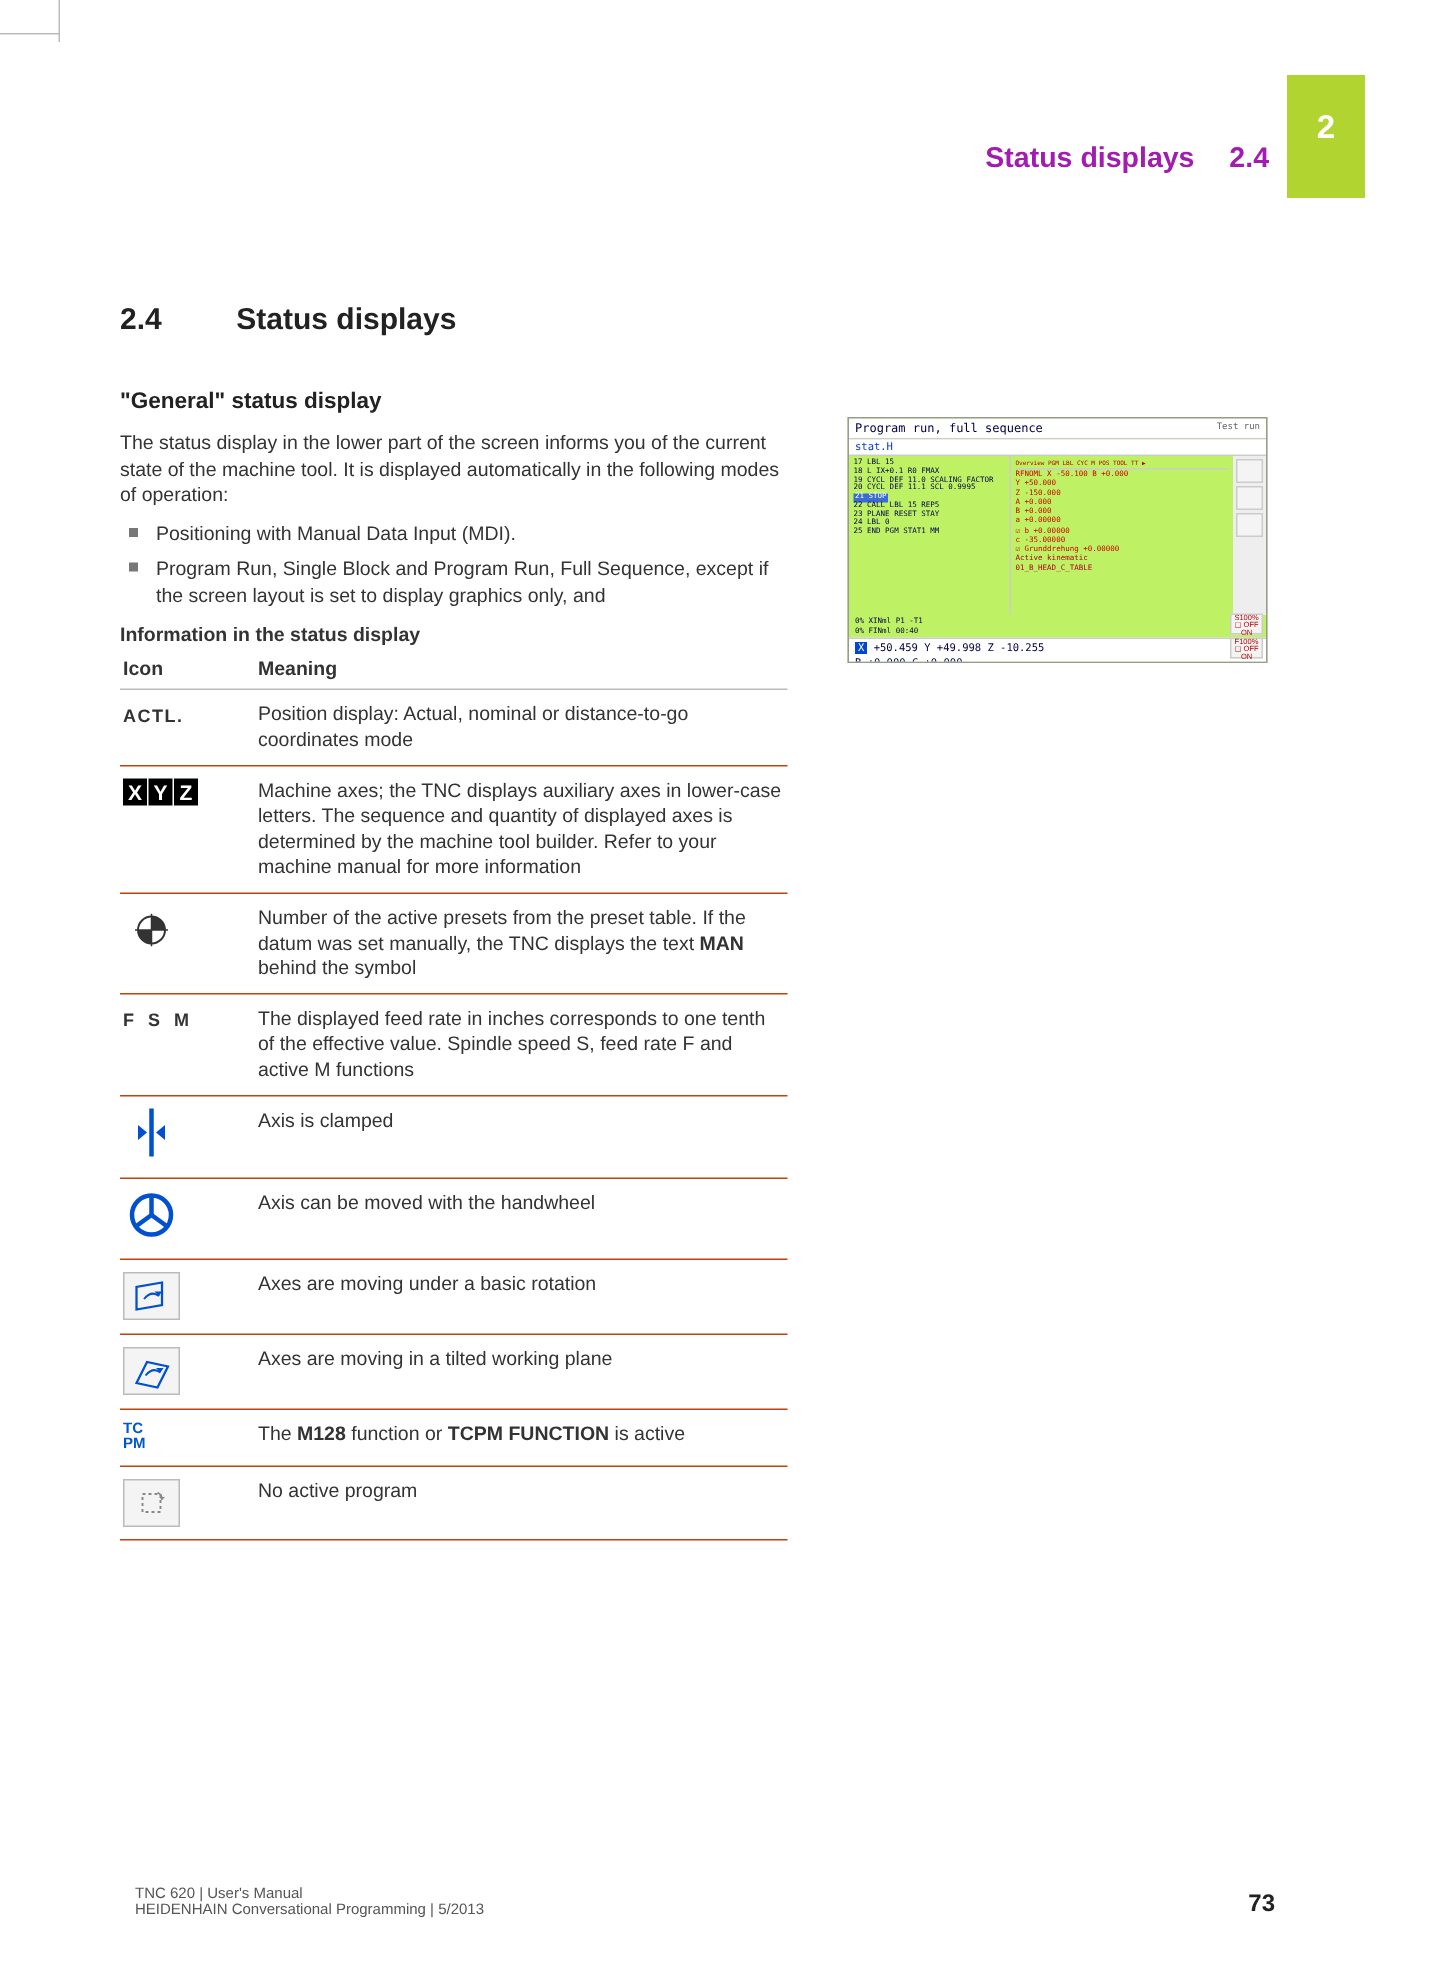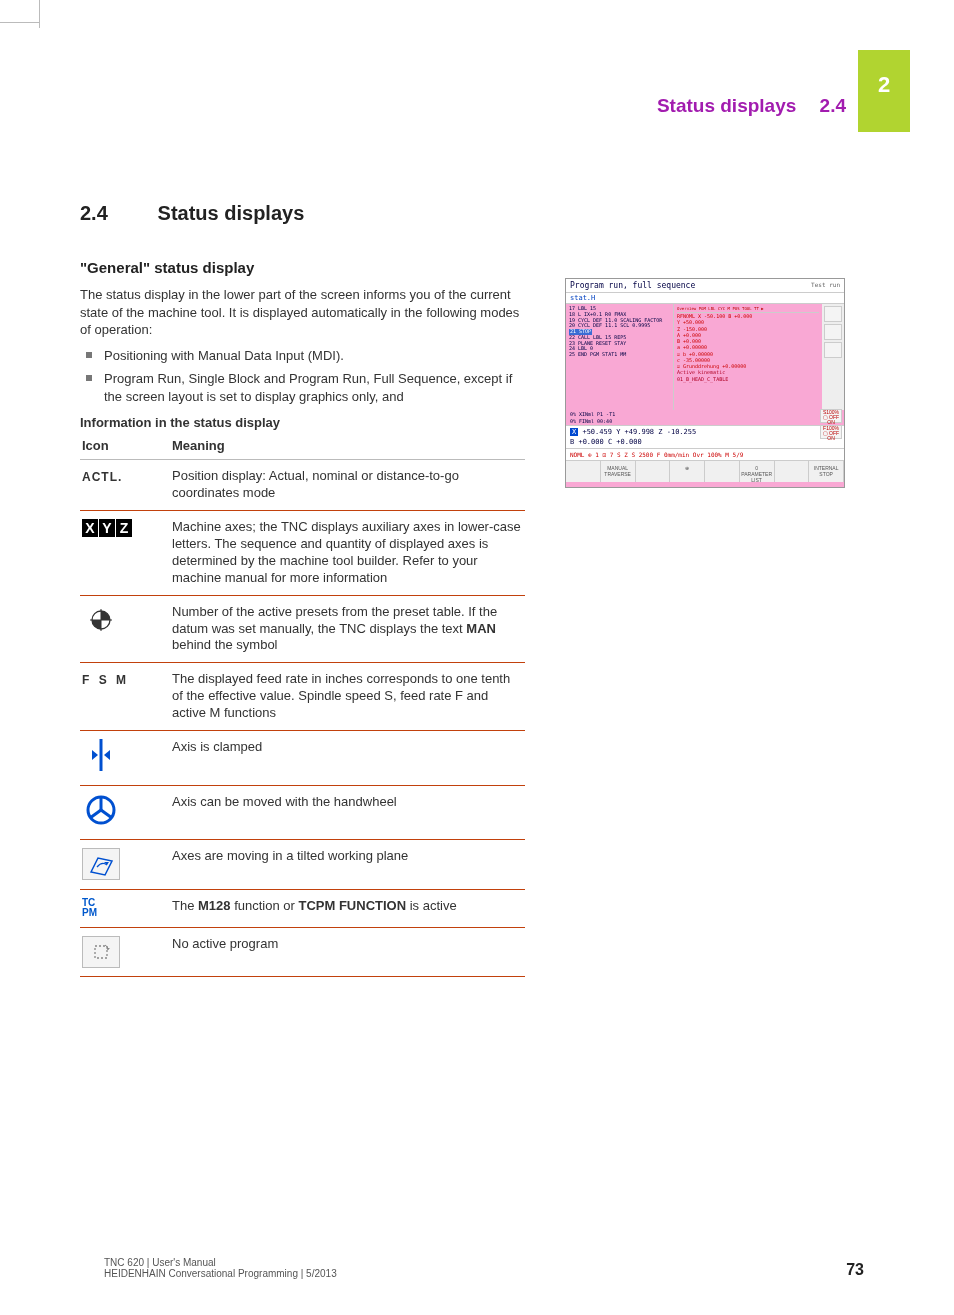--- a/index.html
+++ b/index.html
@@ -122,23 +122,23 @@
   }
   .icon-fsm { font-weight: bold; letter-spacing: 3px; font-size: 12px; display:inline-block; padding-top:2px;}
   .icon-tcpm { color: #0058cc; font-weight: bold; font-size: 10px; line-height: 1.05; text-align:left; }
   svg.ic { display:block; }
 
   .screenshot {
     position: absolute;
     left: 565px;
     top: 278px;
     width: 280px;
-    height: 210px;
+    height: 164px;
     border: 1px solid #999;
-    background: #f9a8d4;
+    background: #bef264;
     font-size: 6px;
     color: #0040b0;
     overflow: hidden;
   }
   .ss-title { background:#fff; color:#004; font-size:8px; padding:2px 4px; font-family: monospace; border-bottom:1px solid #ccc; display:flex; justify-content:space-between;}
   .ss-sub { background:#fff; color:#0040c0; font-size:7px; padding:1px 4px; font-family: monospace; border-bottom:1px solid #ccc;}
   .ss-body { display:flex; height:106px; }
   .ss-code { width: 108px; padding: 2px 3px; font-family: monospace; font-size:5px; color:#004; line-height:1.15; border-right:1px solid #ccc;}
   .ss-code .hl { background:#3b6cd4; color:#fff; display:inline-block; padding:0 1px;}
   .ss-panel { flex:1; padding:2px 3px; font-family:monospace; font-size:5px; color:#c00; line-height:1.25;}
@@ -147,21 +147,21 @@
   .ss-foot1 { background:#fff; font-family:monospace; font-size:7px; padding:2px 4px; border-top:1px solid #ccc; color:#004;}
   .ss-foot1 .x { background:#0048d0; color:#fff; padding:0 2px; }
   .ss-foot2 { background:#fff; font-family:monospace; font-size:6px; padding:2px 4px; border-top:1px solid #ccc; color:#c00;}
   .ss-softkeys { display:flex; height:22px; border-top:1px solid #ccc; }
   .ss-softkeys div { flex:1; border-right:1px solid #ccc; font-size:5px; color:#555; text-align:center; padding-top:4px; background:#f0f0f0;}
   .ss-override { position:absolute; right:2px; top:130px; width:22px; }
   .ss-override div { font-size:5px; color:#b00; background:#f4f4f4; border:1px solid #ccc; margin-bottom:2px; height:14px; text-align:center; line-height:1;}
 
   .footer {
     position: absolute;
-    left: 104px;
+    left: 90px;
     bottom: 36px;
     width: 760px;
     font-size: 10px;
     color: #555;
     display: flex;
     justify-content: space-between;
     align-items: flex-end;
   }
   .footer .pnum {
     font-size: 16px;
@@ -257,20 +257,32 @@
           <span class="icon-box">
             <svg class="ic" width="32" height="32" viewBox="0 0 32 32">
                 <circle cx="16" cy="16" r="13" fill="none" stroke="#0050d0" stroke-width="3"></circle>
                 <line x1="16" y1="3" x2="16" y2="16" stroke="#0050d0" stroke-width="3"></line>
                 <line x1="5" y1="24" x2="16" y2="16" stroke="#0050d0" stroke-width="3"></line>
                 <line x1="27" y1="24" x2="16" y2="16" stroke="#0050d0" stroke-width="3"></line>
               </svg>
           </span>
         </td>
         <td>Axis can be moved with the handwheel</td>
+      </tr>
+      <tr>
+        <td class="icon-cell">
+          <span class="icon-box" style="background:#f4f4f4;border:1px solid #bbb;">
+            <svg class="ic" width="26" height="24" viewBox="0 0 26 24">
+                <polygon points="3,21 3,6 20,3 20,18" fill="none" stroke="#0050d0" stroke-width="1.5"></polygon>
+                <path d="M8 14 Q13 8 18 12" fill="none" stroke="#0050d0" stroke-width="1.3"></path>
+                <polygon points="18,12 15,9 20,9" fill="#0050d0"></polygon>
+              </svg>
+          </span>
+        </td>
+        <td>Axes are moving under a basic rotation</td>
       </tr>
       <tr>
         <td class="icon-cell">
           <span class="icon-box" style="background:#f4f4f4;border:1px solid #bbb;">
             <svg class="ic" width="26" height="24" viewBox="0 0 26 24">
                 <polygon points="3,20 10,6 24,9 17,23" fill="none" stroke="#0050d0" stroke-width="1.5"></polygon>
                 <path d="M9 15 Q14 9 19 13" fill="none" stroke="#0050d0" stroke-width="1.3"></path>
                 <polygon points="19,13 16,10 21,10" fill="#0050d0"></polygon>
               </svg>
           </span>

